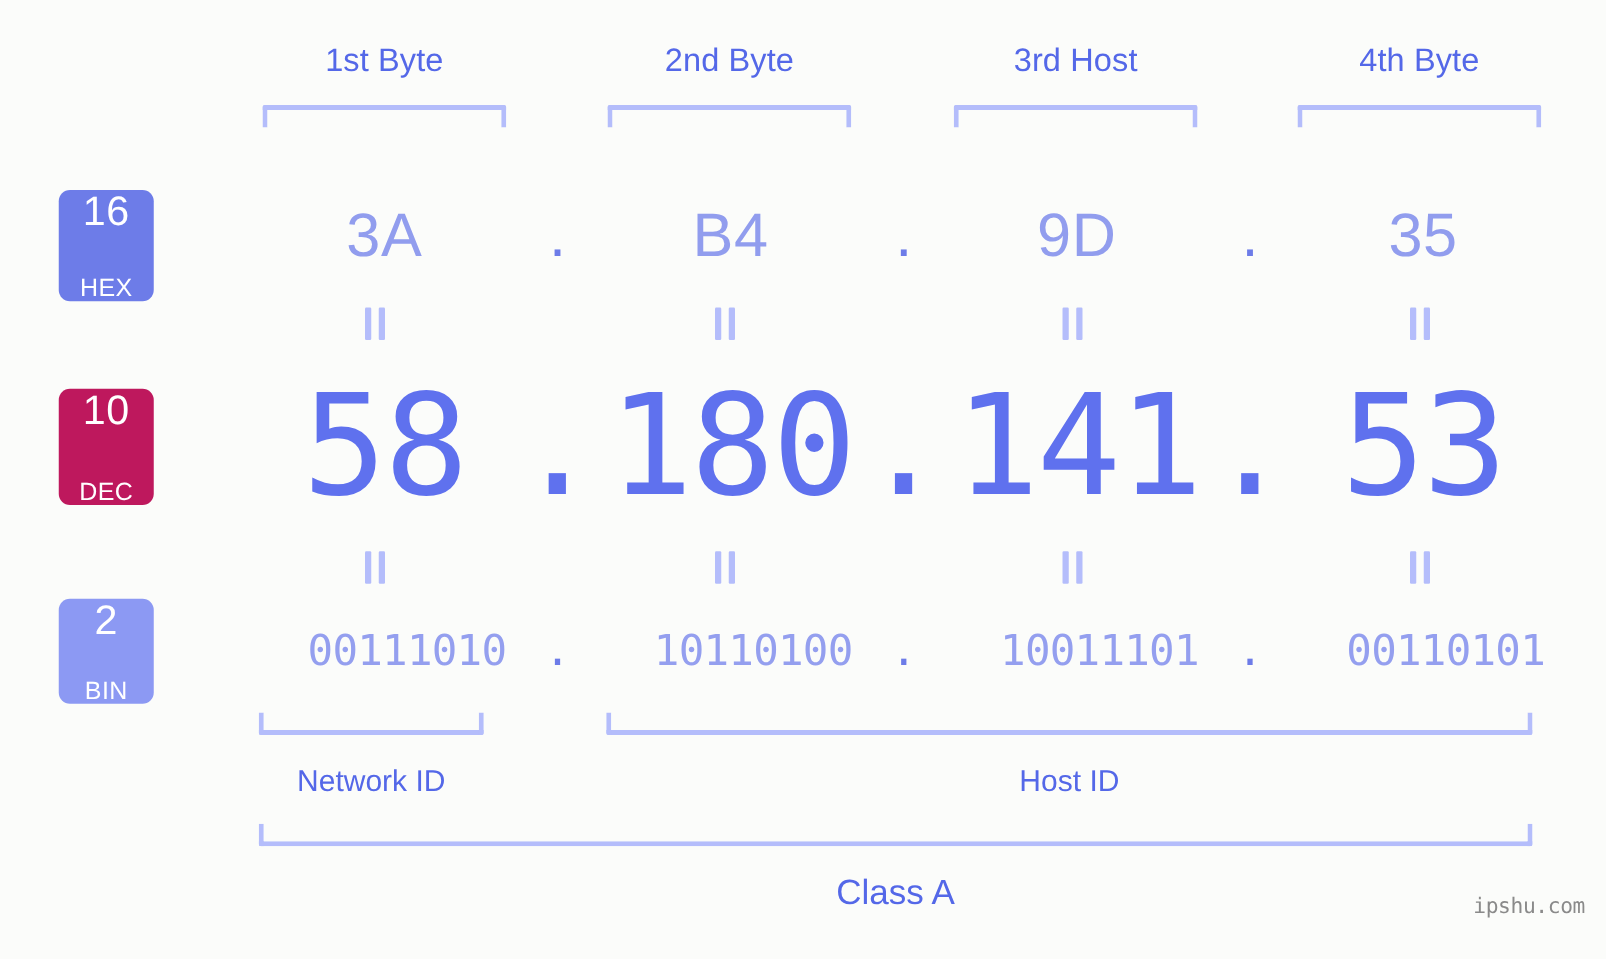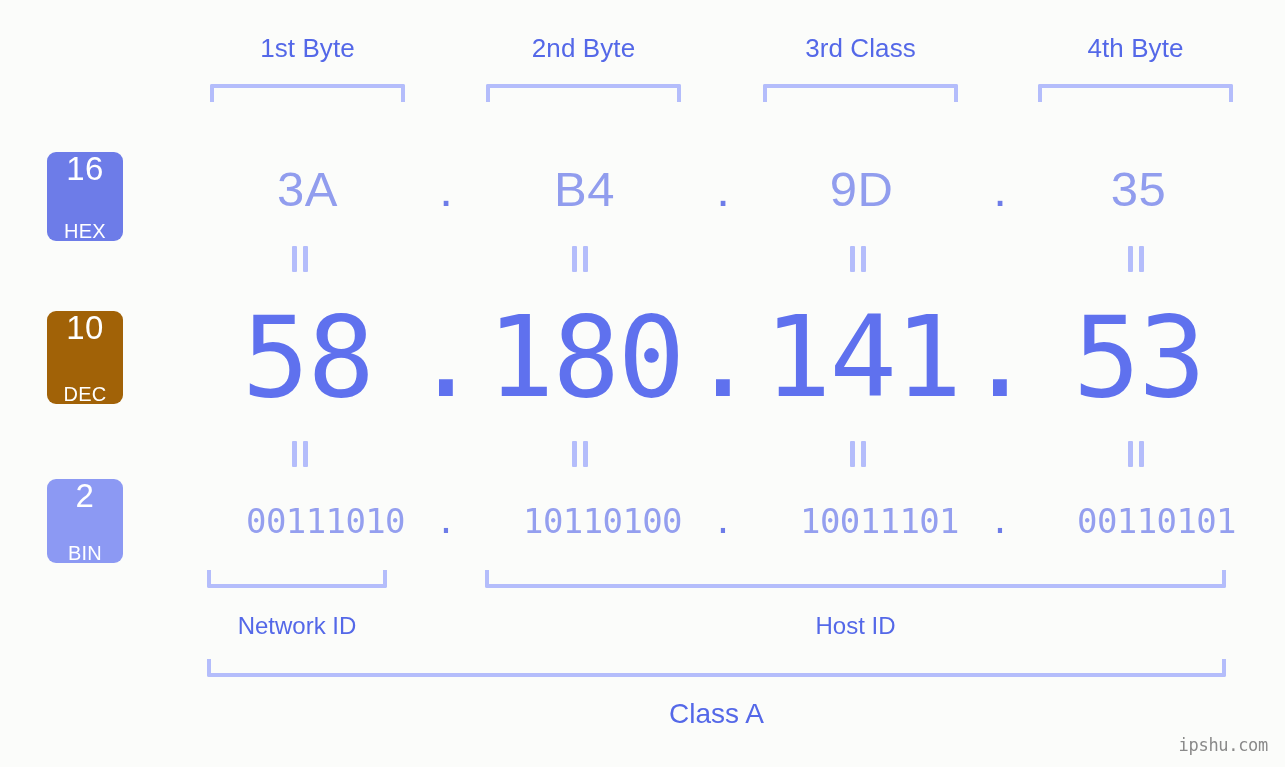--- a/index.html
+++ b/index.html
@@ -76,21 +76,21 @@
     font-weight: 400;
     letter-spacing: 0.5px;
   }
   .badge .nm {
     font-size: 20px;
     font-weight: 400;
     margin-top: 5px;
     letter-spacing: 0.3px;
   }
   #badge-hex { top: 152px; height: 89px; background: #6d7ce8; }
-  #badge-dec { top: 311px; height: 93px; background: #a16207; }
+  #badge-dec { top: 311px; height: 93px; background: #be185d; }
   #badge-bin { top: 479px; height: 84px; background: #8c99f3; }
 
   
   .val-row {
     position: absolute;
     left: 150px;
     width: 1120px;
     display: flex;
     align-items: center;
   }
@@ -183,35 +183,35 @@
     font-size: 28px;
     color: #5468e8;
     font-family: "Liberation Sans", sans-serif;
     white-space: nowrap;
   }
 
   
   #watermark {
     position: absolute;
     right: 17px;
-    bottom: 12px;
+    bottom: 32px;
     font-size: 17px;
     color: #8a8a8a;
     font-family: "DejaVu Sans Mono", monospace;
     letter-spacing: -0.3px;
   }
 </style>
 </head>
 <body>
 
 <div id="stage">
 
   <div class="byte-label" style="left:210px;width:195px;">1st Byte</div>
   <div class="byte-label" style="left:486px;width:195px;">2nd Byte</div>
-  <div class="byte-label" style="left:763px;width:195px;">3rd Class</div>
+  <div class="byte-label" style="left:763px;width:195px;">3rd Host</div>
   <div class="byte-label" style="left:1038px;width:195px;">4th Byte</div>
 
   <div class="bracket-top" style="left:210px;top:84px;width:195px;"></div>
   <div class="bracket-top" style="left:486px;top:84px;width:195px;"></div>
   <div class="bracket-top" style="left:763px;top:84px;width:195px;"></div>
   <div class="bracket-top" style="left:1038px;top:84px;width:195px;"></div>
 
   <div class="badge" id="badge-hex">
     <div class="num">16</div>
     <div class="nm">HEX</div>

